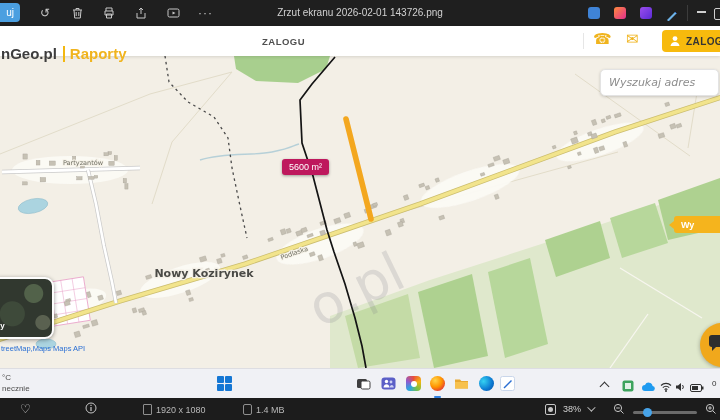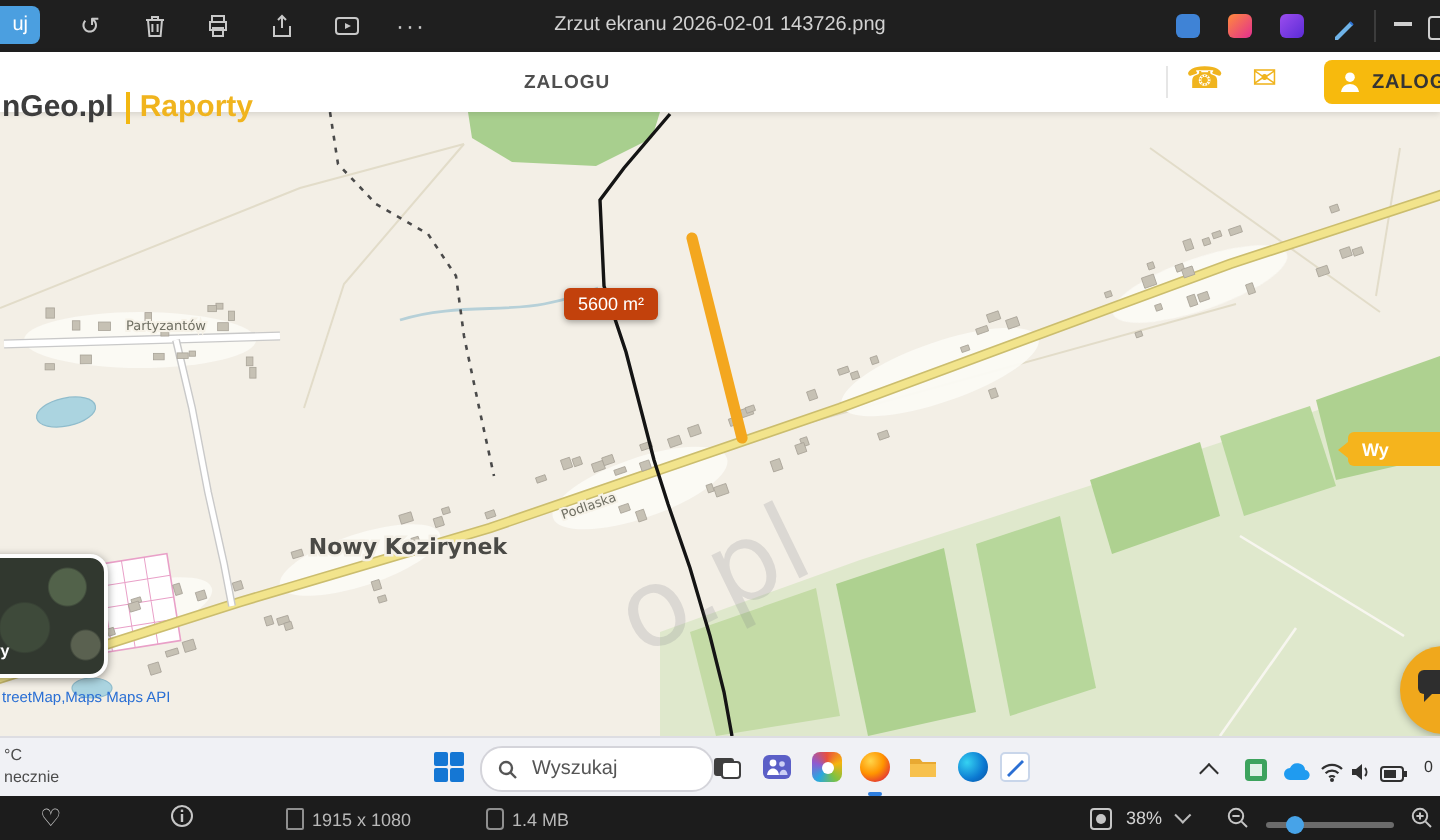--- a/index.html
+++ b/index.html
@@ -33,21 +33,21 @@
   .login-btn span{font-size:10px;font-weight:bold;color:#343434;letter-spacing:.4px;}
 
   
   .map{position:absolute;top:56px;left:0;width:720px;height:312px;background:#f3efe6;overflow:hidden;}
   .map svg.base{position:absolute;top:0;left:0;}
   .searchbox{position:absolute;left:600px;width:117px;height:25px;background:#fff;border:1px solid #e3e3e3;border-radius:5px;
              box-shadow:0 1px 3px rgba(0,0,0,.18);}
   .searchbox input{width:100%;height:100%;border:none;outline:none;background:transparent;border-radius:5px;
                    font-family:"DejaVu Sans",sans-serif;font-style:italic;font-size:11px;color:#444;padding:0 8px;box-sizing:border-box;}
   .searchbox input::placeholder{color:#8d8d8d;}
-  .area-tooltip{position:absolute;left:282px;top:88px;background:#c2410c;color:#fff;font-size:9px;
+  .area-tooltip{position:absolute;left:282px;top:103px;background:#be185d;color:#fff;font-size:9px;
                 padding:3px 7px;border-radius:3px;box-shadow:0 1px 3px rgba(0,0,0,.35);white-space:nowrap;}
   .attribution{position:absolute;left:1px;top:288px;font-size:7.5px;color:#2a6fd4;white-space:nowrap;}
   .minimap{position:absolute;left:-11px;top:221px;width:61px;height:58px;border:2px solid #fdfdfd;border-radius:9px;
            box-shadow:0 1px 4px rgba(0,0,0,.4);overflow:hidden;
            background:#31382f;
            background-image:radial-gradient(circle at 70% 25%,#52624a 0 9px,transparent 10px),
                             radial-gradient(circle at 35% 60%,#3e4a3a 0 12px,transparent 13px),
                             radial-gradient(circle at 85% 75%,#5a6150 0 7px,transparent 8px);}
   .minimap span{position:absolute;left:3px;bottom:7px;color:#fff;font-size:8px;font-weight:bold;}
   .callout{position:absolute;left:674px;top:160px;height:17px;width:52px;background:#f5b41d;border-radius:3px;
@@ -303,20 +303,23 @@
 
       <text transform="translate(320,272) rotate(-26)" font-family="DejaVu Sans, sans-serif" font-size="54" fill="rgba(125,125,135,0.2)">o.pl</text>
 
       <g font-family="DejaVu Sans, sans-serif" style="paint-order:stroke">
         <text x="83" y="109" text-anchor="middle" font-size="6.5" fill="#6f6f63" stroke="#f6f2e8" stroke-width="2">Partyzantów</text>
         <text transform="translate(295,199) rotate(-19)" text-anchor="middle" font-size="6.5" fill="#6f6f63" stroke="#f6f2e8" stroke-width="2">Podlaska</text>
         <text x="204" y="221" text-anchor="middle" font-size="11" font-weight="bold" fill="#4a4a46" stroke="#f3efe6" stroke-width="2.5">Nowy Kozirynek</text>
       </g>
     </svg>
 
+    <div class="searchbox" style="top:13px;">
+      <input type="text" placeholder="Wyszukaj adres" style="">
+    </div>
 
     <div class="area-tooltip">5600 m²</div>
 
     <div class="minimap">
       <span>wy</span>
     </div>
 
     <div class="attribution">treetMap,Maps Maps API</div>
 
     <div class="callout">Wy</div>
@@ -330,27 +333,20 @@
     <div class="weather">
       <div>°C</div>
       <div>necznie</div>
     </div>
     <div class="startbtn">
         <b></b>
         <b></b>
         <b></b>
         <b></b>
       </div>
-    <div class="tb-search">
-      <svg width="10" height="10" viewBox="0 0 10 10">
-        <circle cx="4" cy="4" r="3" fill="none" stroke="#555" stroke-width="1.2"></circle>
-          <line x1="6.3" y1="6.3" x2="9" y2="9" stroke="#555" stroke-width="1.2"></line>
-      </svg>
-      <input type="text" placeholder="Wyszukaj" style="">
-    </div>
     <span class="tb-appicon" style="left:356px;">
       <svg width="15" height="15" viewBox="0 0 15 15">
           <rect x="1" y="3" width="10" height="9" rx="1.5" fill="#3f3f3f"></rect>
           <rect x="5" y="5" width="9" height="8" rx="1.5" fill="#fff" stroke="#3f3f3f" stroke-width="1"></rect>
         </svg>
     </span>
     <span class="tb-appicon" style="left:381px;">
       <svg width="15" height="15" viewBox="0 0 15 15">
           <rect x="0.5" y="1.5" width="14" height="12" rx="3" fill="#5b5fc7"></rect>
           <circle cx="5.5" cy="5.5" r="1.7" fill="#fff"></circle>
@@ -420,21 +416,21 @@
     <span class="sb-ic" style="left:20px;font-size:12px;">♡</span>
     <span class="sb-ic" style="left:85px;">
       <svg width="12" height="12" viewBox="0 0 12 12">
           <circle cx="6" cy="6" r="5" stroke="#c6c6c6" fill="none" stroke-width="1"></circle>
           <rect x="5.4" y="5" width="1.2" height="4" fill="#c6c6c6"></rect>
           <rect x="5.4" y="2.8" width="1.2" height="1.2" fill="#c6c6c6"></rect>
         </svg>
     </span>
     <span class="sb-meta" style="left:143px;">
       <i class="mini-doc"></i>
-      <span>1915 x 1080</span>
+      <span>1920 x 1080</span>
     </span>
     <span class="sb-meta" style="left:243px;">
       <i class="mini-doc" style="border-radius:2px;"></i>
       <span>1.4 MB</span>
     </span>
     <span class="fit-ic"></span>
     <span class="sb-zoom" style="left:563px;">
       <span>38%</span><i class="chev-down"></i>
     </span>
     <span class="sb-ic" style="left:613px;top:5px;">

